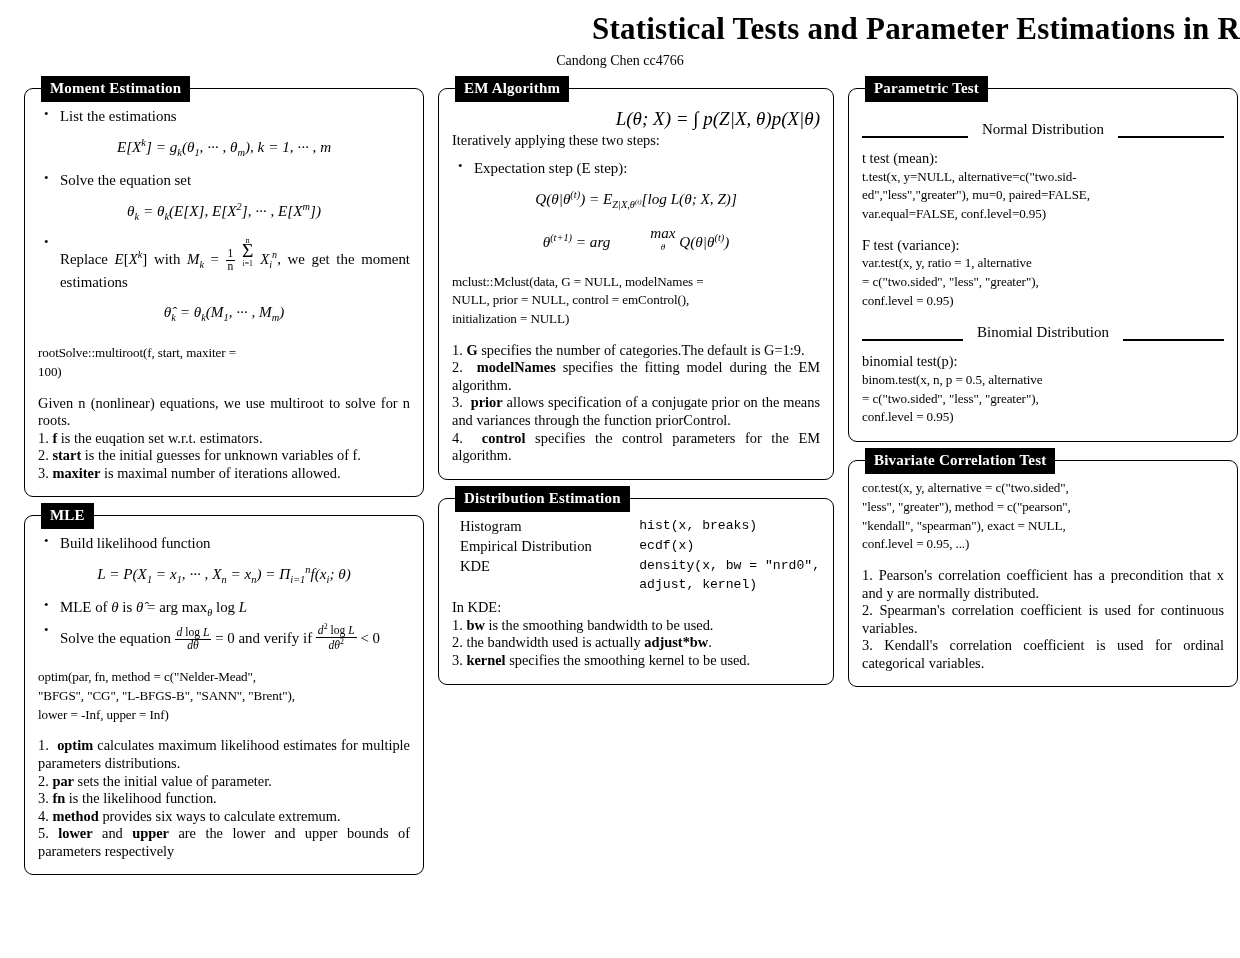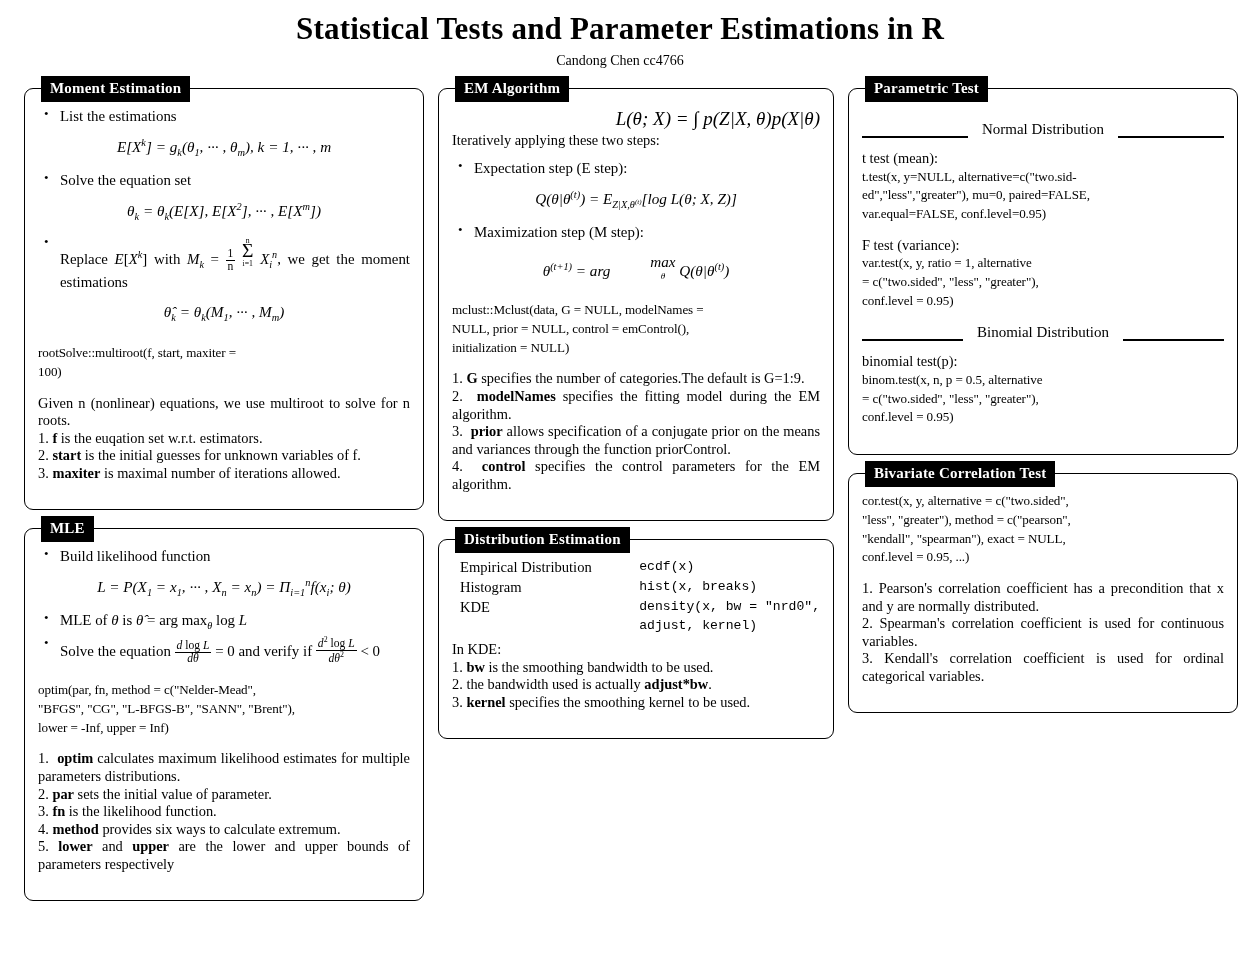--- a/index.html
+++ b/index.html
@@ -10,21 +10,21 @@
     color:#000;
     overflow:hidden;
   }
   .page{position:relative;width:1240px;height:958px;}
 
   
   .header{text-align:center;padding-top:12px;}
   .doc-title{
     font-family:"Liberation Serif","DejaVu Serif",serif;
     font-size:31px;font-weight:700;letter-spacing:0.2px;
-    line-height:1.1;margin:0;
+    line-height:1.1;margin:0;text-align:right;
   }
   .doc-author{
     font-size:14px;margin-top:7px;line-height:1.1;
   }
 
   
   .columns{
     position:absolute;top:88px;left:0;
     width:1240px;
     display:flex;
@@ -34,21 +34,21 @@
   .col-1{width:400px;margin-left:24px;}
   .col-2{width:396px;margin-left:14px;}
   .col-3{width:390px;margin-left:14px;}
 
   
   .box{
     position:relative;
     border:1.6px solid #000;
     border-radius:9px;
     margin-bottom:18px;
-    padding:11px 13px 27px 13px;
+    padding:11px 13px 14px 13px;
     box-sizing:border-box;
     background:#fff;
   }
   .box-title{
     position:absolute;
     top:-13px;left:16px;
     background:#000;color:#fff;
     font-weight:700;
     font-size:15px;
     line-height:1;
@@ -257,23 +257,20 @@
           </div>
           <p class="para">Iteratively applying these two steps:</p>
 
           <ul class="bullets" style="margin-top:10px;">
             <li>Expectation step (E step):</li>
           </ul>
           <div class="eq">
             <span class="it">Q</span>(<span class="it">θ</span>|<span class="it">θ</span><sup>(<span class="it">t</span>)</sup>) = <span class="it">E</span><sub><span class="it">Z</span>|<span class="it">X</span>,<span class="it">θ</span><sup>(<span class="it">t</span>)</sup></sub>[log <span class="it">L</span>(<span class="it">θ</span>; <span class="it">X</span>, <span class="it">Z</span>)]
           </div>
 
-          <ul class="bullets">
-            <li>Maximization step (M step):</li>
-          </ul>
           <div class="eq">
             <span class="it">θ</span><sup>(<span class="it">t</span>+1)</sup> = arg <span class="argmax">max<span class="sub it">θ</span></span> <span class="it">Q</span>(<span class="it">θ</span>|<span class="it">θ</span><sup>(<span class="it">t</span>)</sup>)
           </div>
 
           <div class="gap-s"></div>
           <pre class="mono">mclust::Mclust(data, G = NULL, modelNames =
 NULL, prior = NULL, control = emControl(),
 initialization = NULL)</pre>
           <div class="gap-m"></div>
           <p class="para"><span>1.</span> <b>G</b><span> specifies the number of categories.The default is G=1:9.</span></p>
@@ -282,26 +279,26 @@
           <p class="para"><span>4.</span> &nbsp;<b>control</b><span> specifies the control parameters for the EM algorithm.</span></p>
         </div>
       </div>
 
       <div class="box">
         <div class="box-title">Distribution Estimation</div>
         <div class="box-body">
           <table class="deftable">
             <tbody>
               <tr>
+                <td class="k">Histogram</td>
+                <td class="v">hist(x, breaks)</td>
+              </tr>
+              <tr>
                 <td class="k">Empirical Distribution</td>
                 <td class="v">ecdf(x)</td>
-              </tr>
-              <tr>
-                <td class="k">Histogram</td>
-                <td class="v">hist(x, breaks)</td>
               </tr>
               <tr>
                 <td class="k">KDE</td>
                 <td class="v">density(x, bw = "nrd0",
 adjust, kernel)</td>
               </tr>
             </tbody>
           </table>
           <p class="para" style="margin-top:4px;">In KDE:</p>
           <p class="para"><span>1.</span> <b>bw</b><span> is the smoothing bandwidth to be used.</span></p>

